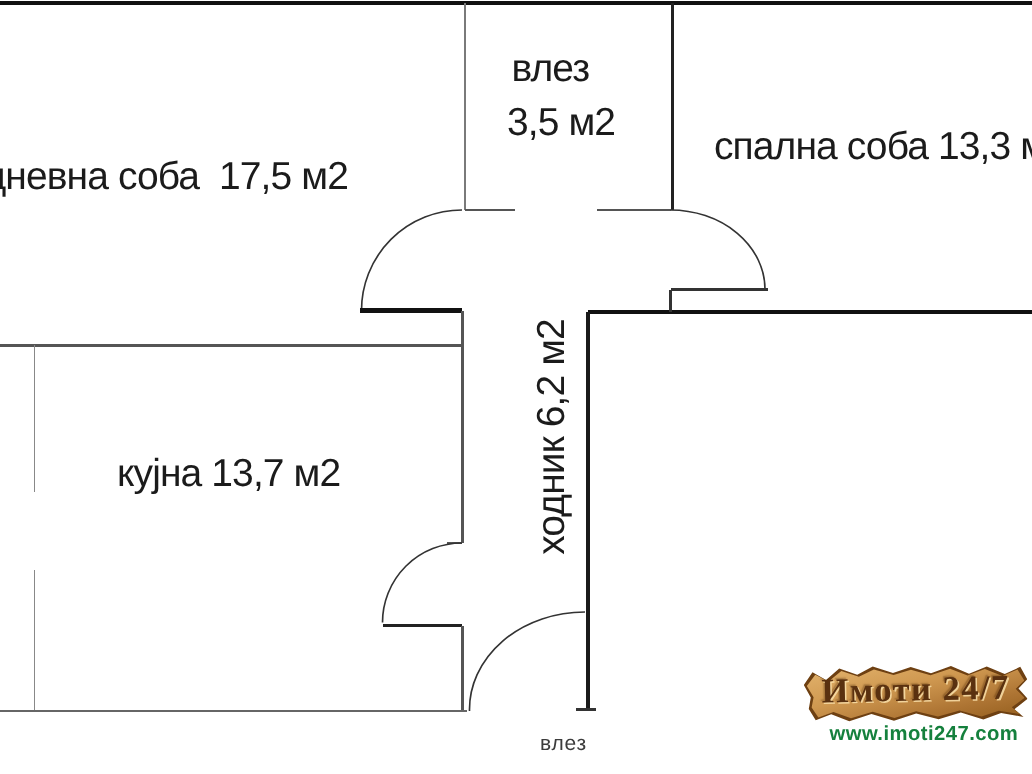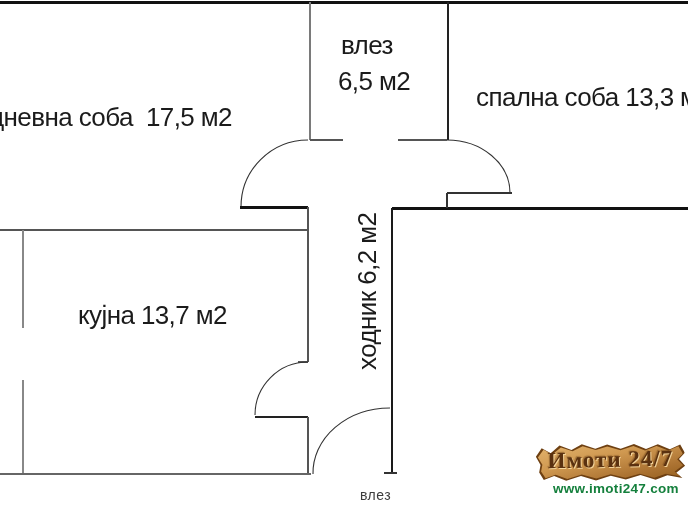--- a/index.html
+++ b/index.html
@@ -89,21 +89,21 @@
     <path d="M313 474 A77 65 0 0 1 390 408" stroke="#333333" stroke-width="1.1"></path>
     <path d="M384 473 H397" stroke="#333333" stroke-width="1.6" shape-rendering="crispEdges"></path>
 
     <path d="M447 140 A63 53 0 0 1 510 193" stroke="#333333" stroke-width="1.1"></path>
     <path d="M447 193 H512" stroke="#333333" stroke-width="1.5" shape-rendering="crispEdges"></path>
     <path d="M447 193 V208" stroke="#333333" stroke-width="1.5" shape-rendering="crispEdges"></path>
   </svg>
 
   <div class="room-label" id="lbl-living">дневна соба  17,5 м2</div>
   <div class="room-label" id="lbl-bath-name">влез</div>
-  <div class="room-label" id="lbl-bath-area">6,5 м2</div>
+  <div class="room-label" id="lbl-bath-area">3,5 м2</div>
   <div class="room-label" id="lbl-bedroom">спална соба 13,3 м2</div>
   <div class="room-label" id="lbl-kitchen">кујна 13,7 м2</div>
   <div class="room-label" id="lbl-hallway">ходник 6,2 м2</div>
   <div id="lbl-entrance">влез</div>
 
   <div class="banner-outer">
     <div class="banner-inner"></div>
     <div class="banner-text">Имоти 24/7</div>
   </div>
   <div class="site-url">www.imoti247.com</div>

